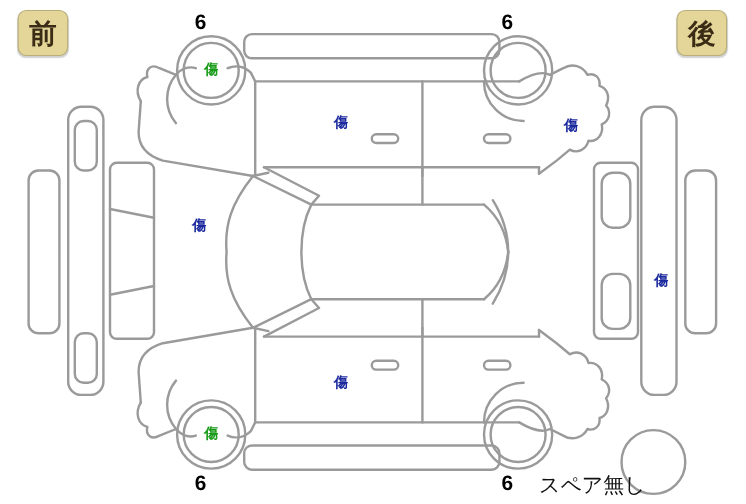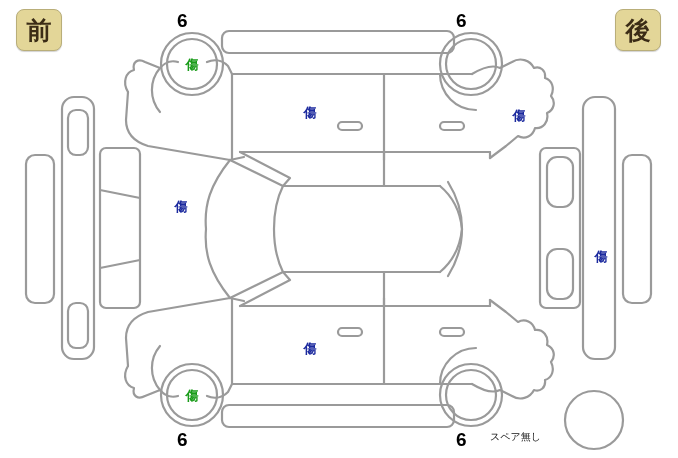--- a/index.html
+++ b/index.html
@@ -69,21 +69,21 @@
     transform: translate(-50%, -50%);
     white-space: nowrap;
   }
   .mark-green { color: #1a9c1a; }
   .mark-blue  { color: #1c2a9e; }
 
   
   .note {
     position: absolute;
     font-family: "DejaVu Sans", "Liberation Sans", sans-serif;
-    font-size: 10px;
+    font-size: 19px;
     color: #111111;
     line-height: 1;
     white-space: nowrap;
     user-select: none;
   }
 </style>
 </head>
 <body>
 
 <div id="stage">

